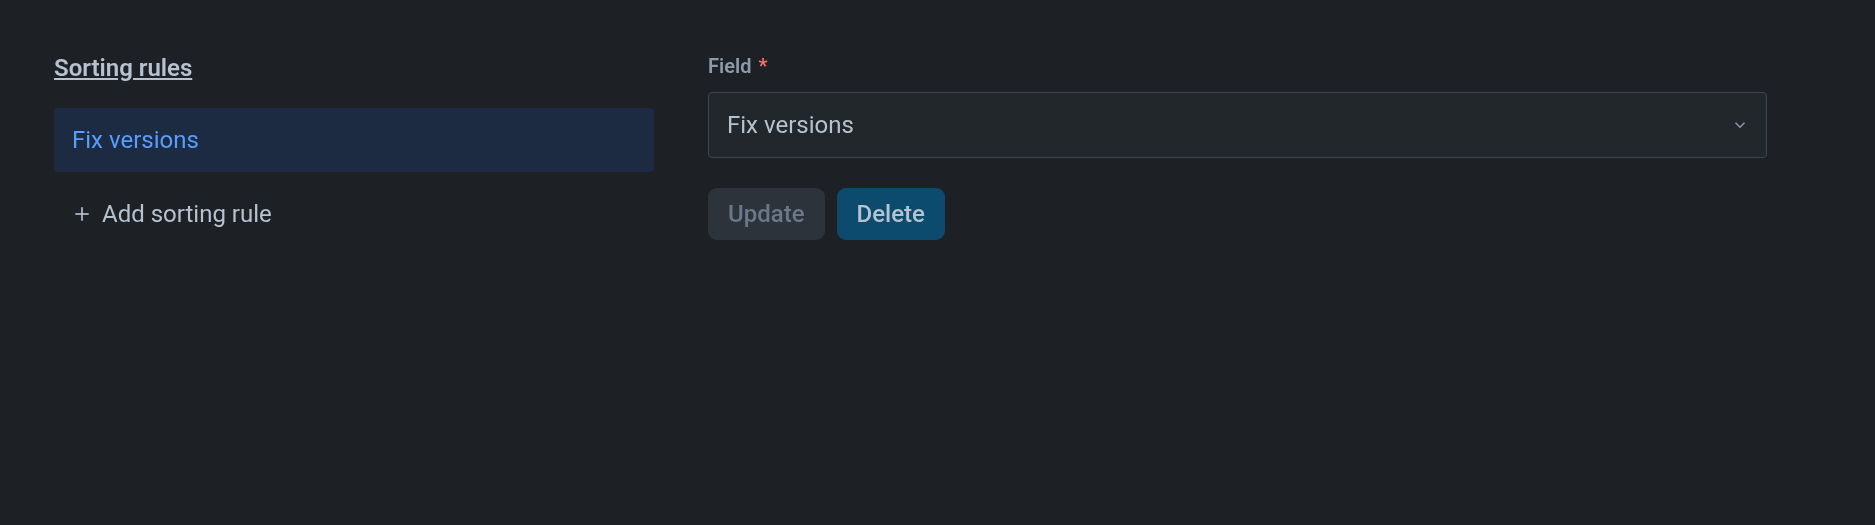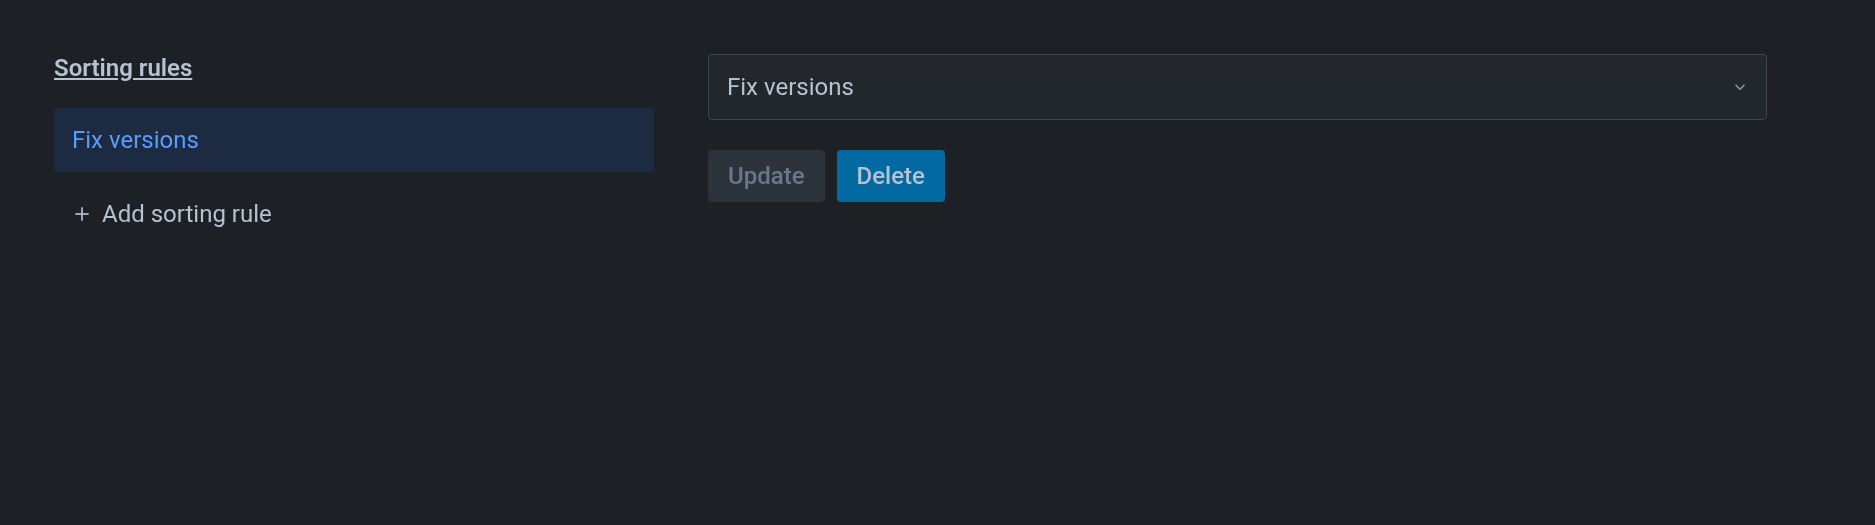--- a/index.html
+++ b/index.html
@@ -115,32 +115,32 @@
     .button-row {
       display: flex;
       gap: 12px;
       align-items: center;
       margin-top: 30px;
     }
     .btn {
       font-size: 24px;
       font-weight: 500;
       padding: 12px 20px;
-      border-radius: 4px;
+      border-radius: 9px;
       border: none;
       cursor: pointer;
       font-family: inherit;
     }
     .btn-update {
       background-color: #2c333a;
       color: #6b778c;
       cursor: not-allowed;
     }
     .btn-delete {
-      background-color: #0369a1;
+      background-color: #0c4a6e;
       color: #b6c2cf;
     }
     .btn-cancel {
       background: none;
       color: #b6c2cf;
       padding-left: 24px;
     }
   </style>
 </head>
 <body>
@@ -157,20 +157,24 @@
       <line x1="12" y1="4" x2="12" y2="20"></line>
       <line x1="4" y1="12" x2="20" y2="12"></line>
     </svg>
     <span>Add sorting rule</span>
   </button>
 </div>
 
 <div class="right-panel">
 
   <div class="field-group">
+    <label class="field-label">
+      <span>Field</span>
+      <span class="required-asterisk">*</span>
+    </label>
     <div class="select-wrapper">
       <button class="select-field">
         <span>Fix versions</span>
       </button>
       <span class="chevron-down">
         <svg viewBox="0 0 24 24">
             <polyline points="6 9 12 15 18 9"></polyline>
           </svg>
       </span>
     </div>

